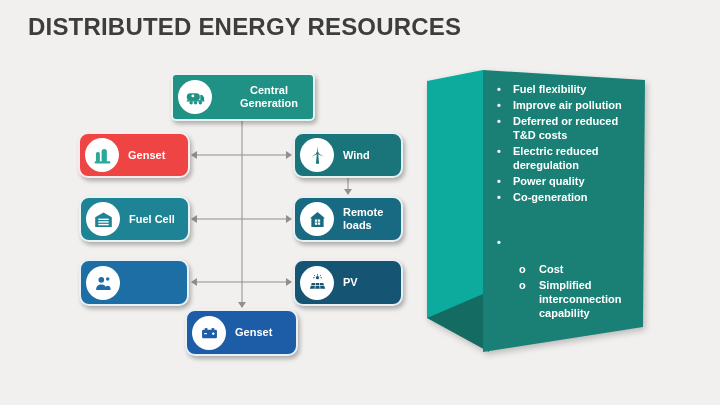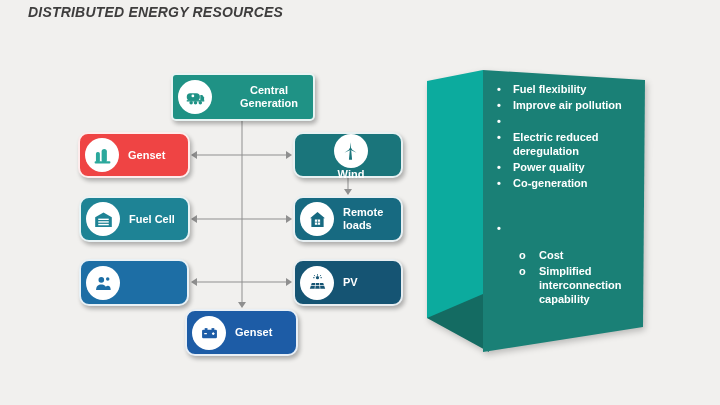--- a/index.html
+++ b/index.html
@@ -2,43 +2,43 @@
 <html><head>
 <meta charset="utf-8">
 <style>
   html,body{margin:0;padding:0;}
   body{
     width:720px;height:405px;position:relative;overflow:hidden;
     background:#F1F0EE;
     font-family:"Liberation Sans",sans-serif;
   }
   .slide-title{
-    position:absolute;left:28px;top:4px;
-    font-size:14px;font-weight:bold;color:#3E3D3D;letter-spacing:.2px;font-style:italic;
+    position:absolute;left:28px;top:13px;
+    font-size:24px;font-weight:bold;color:#3E3D3D;letter-spacing:.2px;
   }
   
   .node{
     position:absolute;display:flex;align-items:center;box-sizing:border-box;
     border-radius:10px;border:2px solid rgba(255,255,255,.9);
     box-shadow:2px 3px 4px rgba(0,0,0,.28);z-index:2;
   }
   .icon-circle{
     width:34px;height:34px;border-radius:50%;background:#fff;flex:0 0 34px;
     margin-left:5px;display:flex;align-items:center;justify-content:center;
     color:var(--c);
   }
   .icon-circle svg{width:21px;height:21px;fill:currentColor;}
   .node-label{
     color:#fff;font-size:11px;font-weight:bold;line-height:13px;
     padding-left:9px;padding-right:3px;
   }
   .node-central{--c:#1F9285;left:171px;top:73px;width:144px;height:48px;background:#1F9285;border-radius:5px;}
   .node-central .node-label{flex:1;text-align:center;padding-left:16px;}
   .node-genset{--c:#2BA89C;left:78px;top:132px;width:112px;height:46px;background:#ef4444;}
-  .node-wind{--c:#1A757B;left:293px;top:132px;width:110px;height:46px;background:#1A757B;flex-direction:column;}
+  .node-wind{--c:#1A757B;left:293px;top:132px;width:110px;height:46px;background:#1A757B;}
   .node-fuel-cell{--c:#1E8395;left:79px;top:196px;width:111px;height:46px;background:#1E8395;}
   .node-remote-loads{--c:#176A81;left:293px;top:196px;width:110px;height:46px;background:#176A81;}
   .node-customer{--c:#1D6EA5;left:79px;top:259px;width:110px;height:47px;background:#1D6EA5;}
   .node-pv{--c:#155473;left:293px;top:259px;width:110px;height:47px;background:#155473;}
   .node-battery{--c:#1D5CA6;left:185px;top:309px;width:113px;height:47px;background:#1D5CA6;}
   
   .connector-layer{position:absolute;left:0;top:0;width:720px;height:405px;z-index:1;pointer-events:none;}
   
   .panel-shape{position:absolute;left:425px;top:60px;width:225px;height:300px;z-index:1;
     filter:drop-shadow(2px 3px 3px rgba(0,0,0,.22));}
@@ -192,20 +192,21 @@
   <div class="benefit-item">
     <span class="bullet">•</span>
     <span>Fuel flexibility</span>
   </div>
   <div class="benefit-item">
     <span class="bullet">•</span>
     <span>Improve air pollution</span>
   </div>
   <div class="benefit-item">
     <span class="bullet">•</span>
+    <span>Deferred or reduced T&amp;D costs</span>
   </div>
   <div class="benefit-item">
     <span class="bullet">•</span>
     <span>Electric reduced deregulation</span>
   </div>
   <div class="benefit-item">
     <span class="bullet">•</span>
     <span>Power quality</span>
   </div>
   <div class="benefit-item">

